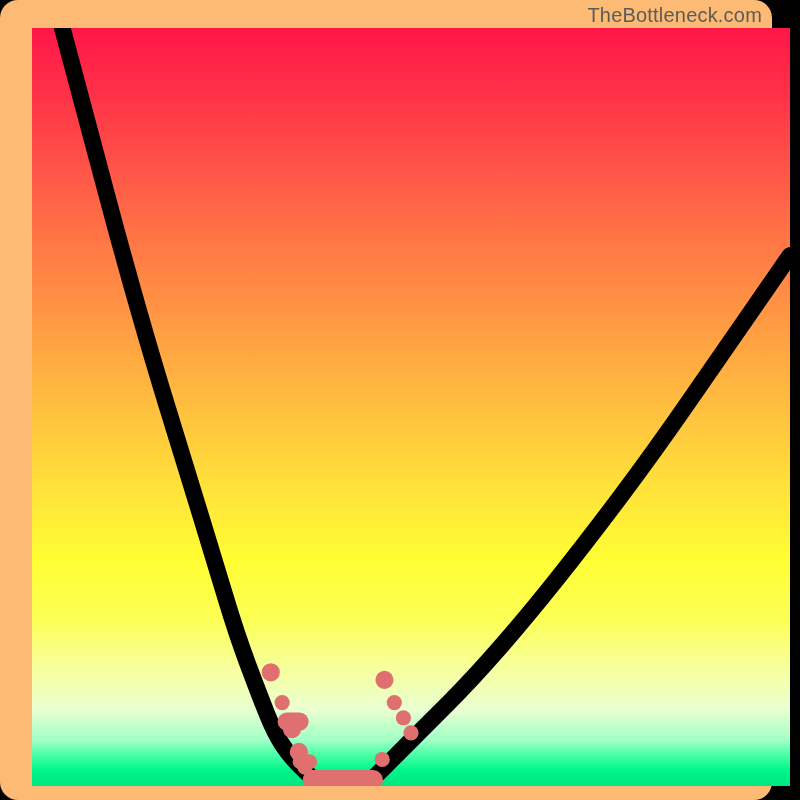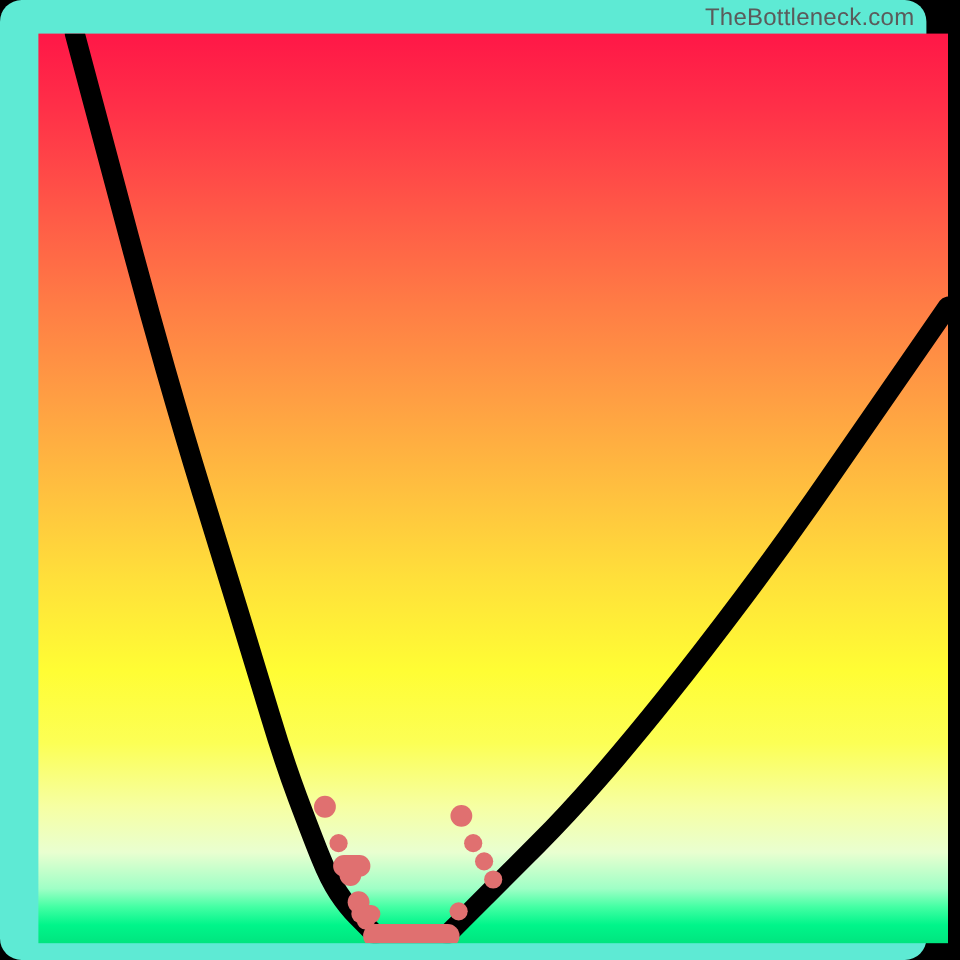--- a/index.html
+++ b/index.html
@@ -8,21 +8,21 @@
     width: 800px;
     height: 800px;
     background: #000;
     overflow: hidden;
     font-family: Arial, Helvetica, sans-serif;
   }
   .frame {
     position: relative;
     width: 772px;
     height: 800px;
-    background: #5eead4;
+    background: #fdba74;
     border-radius: 18px;
   }
   .watermark {
     position: absolute;
     top: 4px;
     right: 10px;
     font-size: 20px;
     font-weight: 500;
     color: #5b5b5b;
     z-index: 10;

